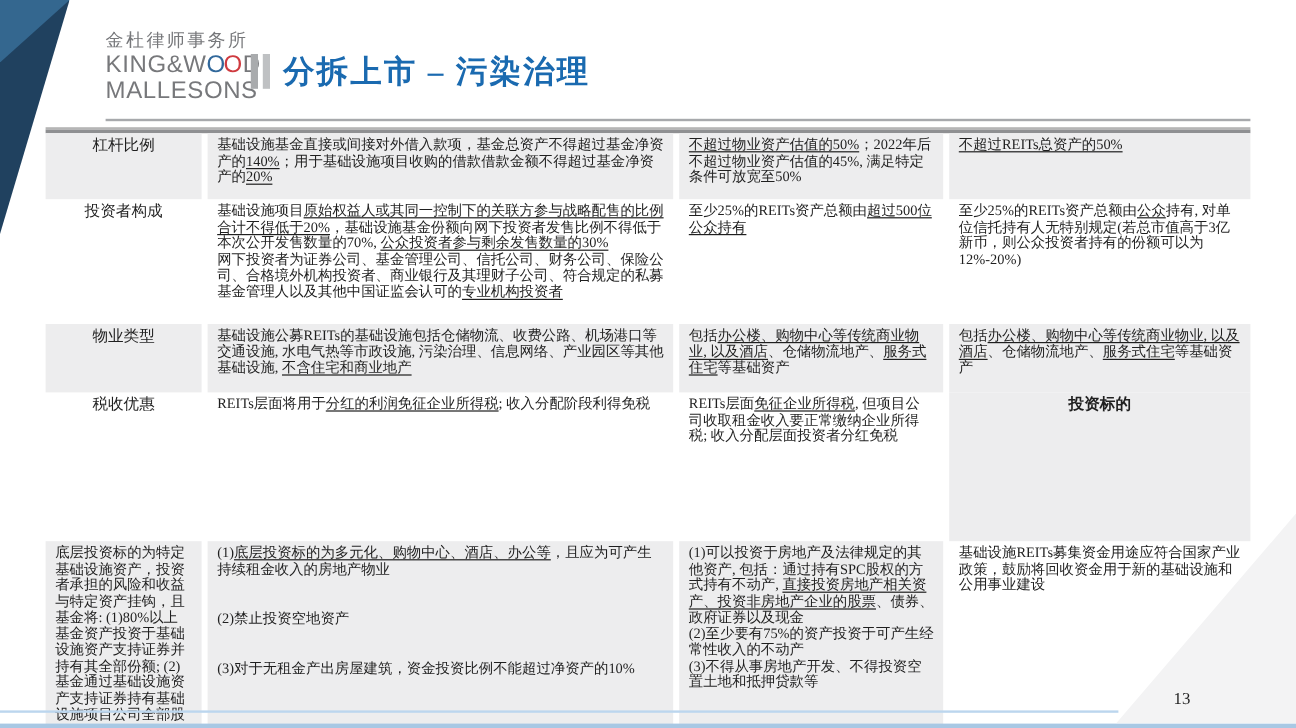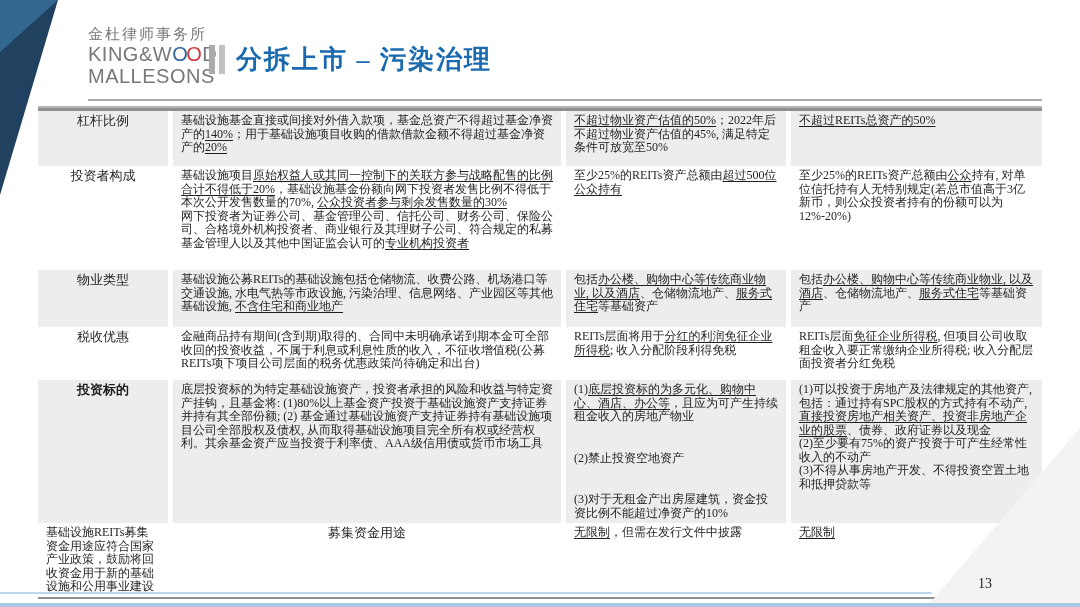--- a/index.html
+++ b/index.html
@@ -104,23 +104,20 @@
           <div class="para"><span>基础设施公募REITs的基础设施包括仓储物流、收费公路、机场港口等交通设施, 水电气热等市政设施, 污染治理、信息网络、产业园区等其他基础设施, </span><span class="u">不含住宅和商业地产</span></div>
         </div>
         <div class="cell content shaded" style="min-height: 57px;">
           <div class="para"><span>包括</span><span class="u">办公楼、购物中心等传统商业物业, 以及酒店</span><span>、仓储物流地产、</span><span class="u">服务式住宅</span><span>等基础资产</span></div>
         </div>
         <div class="cell content shaded" style="min-height: 57px;">
           <div class="para"><span>包括</span><span class="u">办公楼、购物中心等传统商业物业, 以及酒店</span><span>、仓储物流地产、</span><span class="u">服务式住宅</span><span>等基础资产</span></div>
         </div>
         <div class="cell label" style="min-height: 53px;">税收优惠</div>
         <div class="cell content" style="min-height: 53px;">
-          <div class="para"><span>金融商品持有期间(含到期)取得的、合同中未明确承诺到期本金可全部收回的投资收益，不属于利息或利息性质的收入，不征收增值税(公募REITs项下项目公司层面的税务优惠政策尚待确定和出台)</span></div>
-        </div>
-        <div class="cell content" style="min-height: 53px;">
           <div class="para"><span>REITs层面将用于</span><span class="u">分红的利润免征企业所得税</span><span>; 收入分配阶段利得免税</span></div>
         </div>
         <div class="cell content" style="min-height: 53px;">
           <div class="para"><span>REITs层面</span><span class="u">免征企业所得税</span><span>, 但项目公司收取租金收入要正常缴纳企业所得税; 收入分配层面投资者分红免税</span></div>
         </div>
         <div class="cell label shaded" style="min-height: 124px; font-weight: bold;">投资标的</div>
         <div class="cell content shaded" style="min-height: 124px;">
           <div class="para"><span>底层投资标的为特定基础设施资产，投资者承担的风险和收益与特定资产挂钩，且基金将: (1)80%以上基金资产投资于基础设施资产支持证券并持有其全部份额; (2) 基金通过基础设施资产支持证券持有基础设施项目公司全部股权及债权, 从而取得基础设施项目完全所有权或经营权利。其余基金资产应当投资于利率债、AAA级信用债或货币市场工具</span></div>
         </div>
         <div class="cell content shaded" style="min-height: 124px; gap: 28px;">

